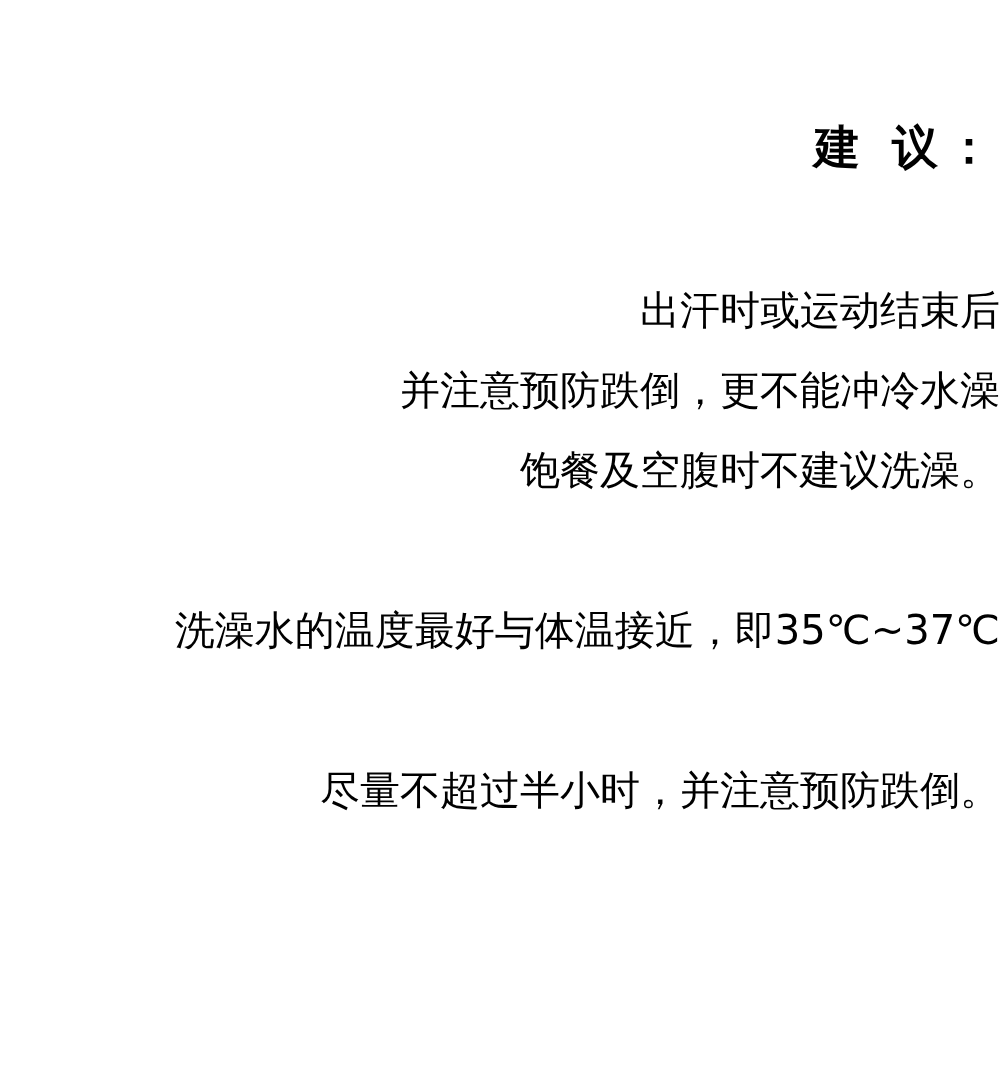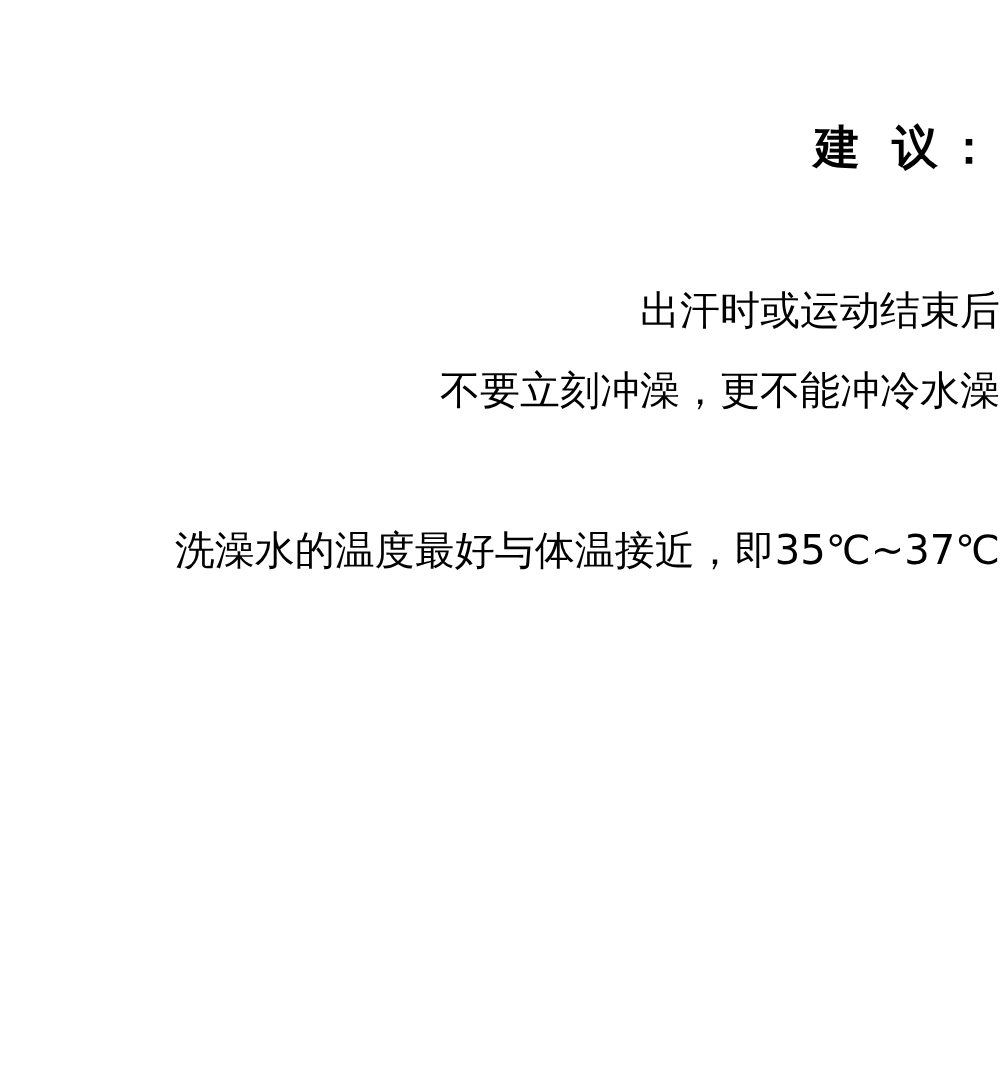--- a/index.html
+++ b/index.html
@@ -44,22 +44,24 @@
   }
 </style>
 </head>
 <body>
 
 <div class="canvas">
   <h1 class="doc-title">建 议：</h1>
 
   <div class="paragraph paragraph-1">
     <p class="line">出汗时或运动结束后</p>
-    <p class="line">不要立刻冲澡，更不能冲冷水澡</p>
+    <p class="line">并注意预防跌倒，更不能冲冷水澡</p>
+    <p class="line">饱餐及空腹时不建议洗澡。</p>
   </div>
 
   <div class="paragraph paragraph-2">
     <p class="line">洗澡水的温度最好与体温接近，即35℃~37℃</p>
   </div>
 
   <div class="paragraph paragraph-3">
+    <p class="line">尽量不超过半小时，并注意预防跌倒。</p>
   </div>
 </div>
 
 </body></html>

